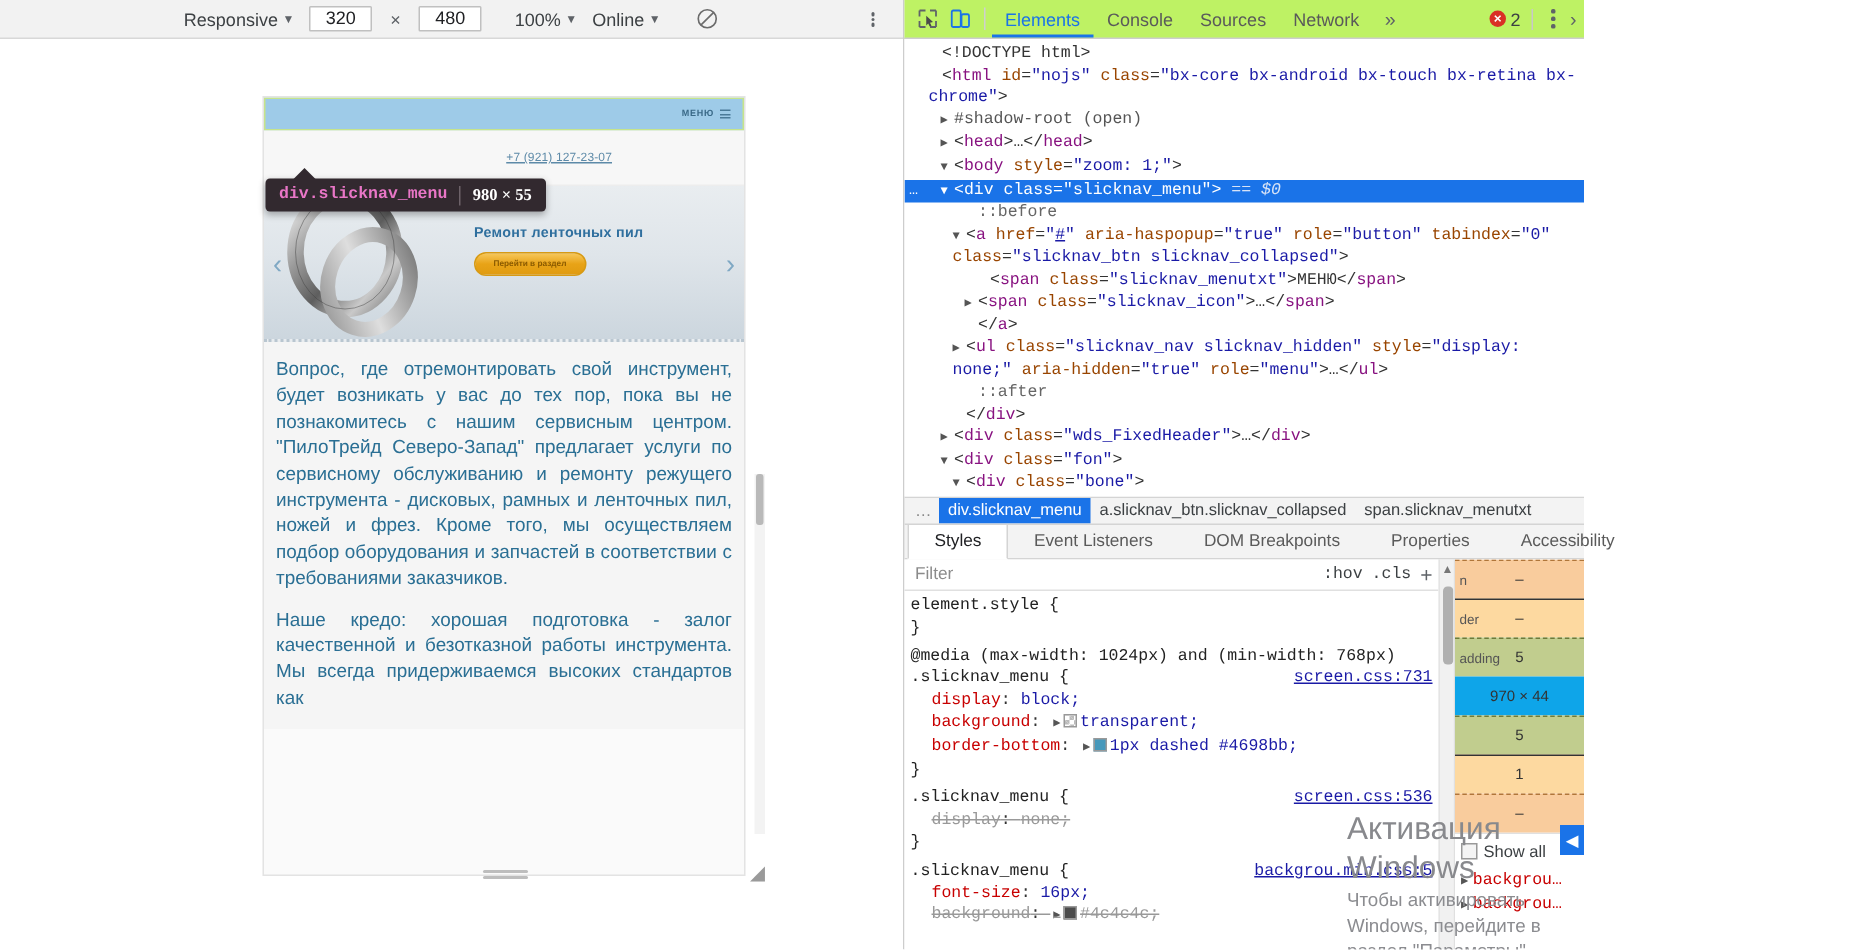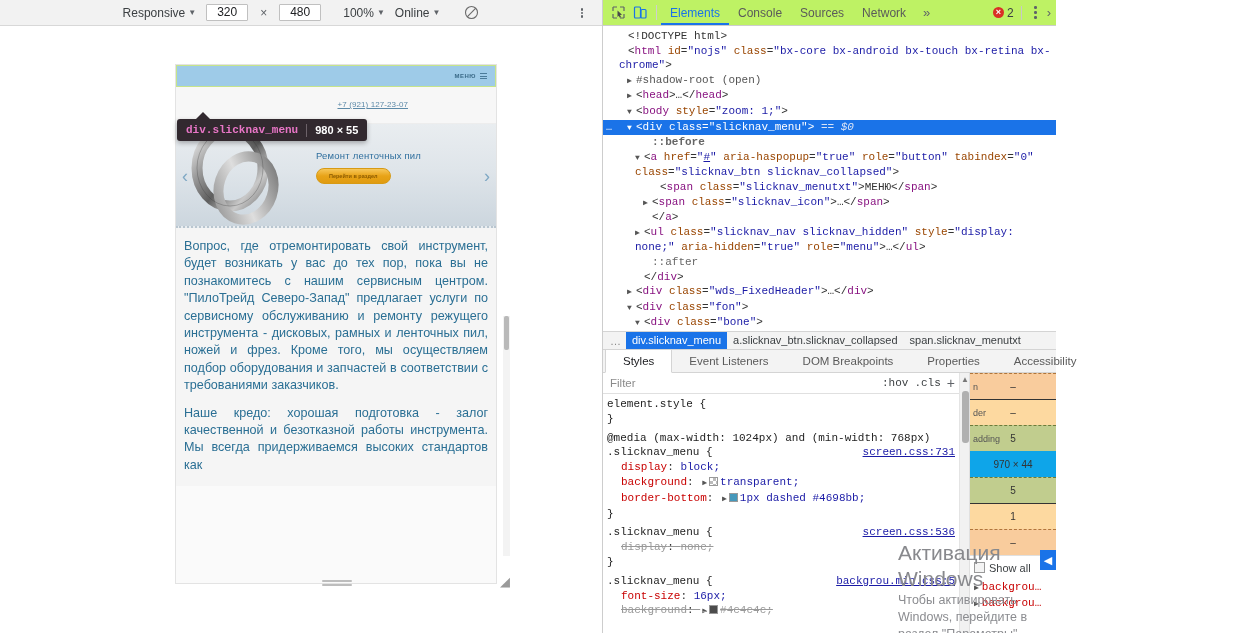--- a/index.html
+++ b/index.html
@@ -102,21 +102,21 @@
     height: 104px;
     background: linear-gradient(180deg, #e9edf0 0%, #dfe5ea 45%, #ccd6de 100%);
     position: relative; overflow: hidden;
     border-bottom: 2px dotted #b9c6d0;
   }
   .saw-blade {
     position: absolute; left: 8px; top: 2px; width: 110px; height: 100px;
   }
   .hero-title {
     position: absolute; left: 140px; top: 26px;
-    font-size: 9.5px; color: #2f6f9e; font-weight: normal; letter-spacing: .2px;
+    font-size: 9.5px; color: #2f6f9e; font-weight: bold; letter-spacing: .2px;
   }
   .hero-btn {
     position: absolute; left: 140px; top: 44px;
     background: linear-gradient(180deg, #f7c75a 0%, #e8a317 50%, #e09b10 100%);
     color: #8a5a00; font-size: 5.5px; font-weight: bold;
     padding: 4px 12px; border-radius: 9px;
     border: 1px solid #d79a14;
   }
   .hero-arrow {
     position: absolute; top: 42px; font-size: 18px; color: #7fa8c4; font-weight: 300;
@@ -162,21 +162,21 @@
     position: absolute; left: 177px; top: 93px;
     background: #32292f; color: #fff;
     height: 22px; display: flex; align-items: center;
     padding: 0 9px; border-radius: 3px;
     font-family: "Liberation Mono", monospace; font-size: 11px;
     box-shadow: 0 2px 5px rgba(0,0,0,.3);
     z-index: 40;
   }
   .tt-sel { color: #e976c7; font-weight: bold; }
   .tt-sep { width: 1px; height: 13px; background: #6d6269; margin: 0 8px; }
-  .tt-dim { color: #fff; font-weight: bold; font-family: Liberation Sans, sans-serif; font-size: 11px; }
+  .tt-dim { color: #fff; font-weight: bold; font-family: Liberation Serif, serif; font-size: 11px; }
   .tt-point {
     position: absolute; left: 18px; top: -7px;
     width: 0; height: 0; border-left: 8px solid transparent;
     border-right: 8px solid transparent; border-bottom: 8px solid #32292f;
   }
   .resize-corner {
     position: absolute; left: 500px; top: 549px;
     width: 14px; height: 14px; color: #9a9a9a; font-size: 13px; line-height: 14px;
   }
   .resize-bottom {
@@ -530,21 +530,21 @@
       </div>
     </div>
 
     <div class="dom-tree" id="dom-tree">
         <div class="dom-line" style="padding-left: 16px;"><span class="tri"></span><span class="punct">&lt;!DOCTYPE html&gt;</span></div>
         <div class="dom-line" style="padding-left: 16px;"><span class="tri"></span><span class="punct">&lt;</span><span class="tag">html</span> <span class="attr">id</span><span class="punct">=</span><span class="val">"nojs"</span> <span class="attr">class</span><span class="punct">=</span><span class="val">"bx-core bx-android bx-touch bx-retina bx-chrome"</span><span class="punct">&gt;</span></div>
         <div class="dom-line" style="padding-left: 24px;"><span class="tri">▶</span><span class="shadow">#shadow-root (open)</span></div>
         <div class="dom-line" style="padding-left: 24px;"><span class="tri">▶</span><span class="punct">&lt;</span><span class="tag">head</span><span class="punct">&gt;…&lt;/</span><span class="tag">head</span><span class="punct">&gt;</span></div>
         <div class="dom-line" style="padding-left: 24px;"><span class="tri">▼</span><span class="punct">&lt;</span><span class="tag">body</span> <span class="attr">style</span><span class="punct">=</span><span class="val">"zoom: 1;"</span><span class="punct">&gt;</span></div>
         <div class="dom-line sel" style="padding-left: 24px;"><span class="dots-btn">…</span><span class="tri">▼</span><span class="punct">&lt;</span><span class="tag">div</span> <span class="attr">class</span><span class="punct">=</span><span class="val">"slicknav_menu"</span><span class="punct">&gt;</span> <span class="eq-dollar">== $0</span></div>
-        <div class="dom-line" style="padding-left: 40px; font-weight: bold;"><span class="tri"></span><span class="pseudo">::before</span></div>
+        <div class="dom-line" style="padding-left: 40px;"><span class="tri"></span><span class="pseudo">::before</span></div>
         <div class="dom-line" style="padding-left: 32px;"><span class="tri">▼</span><span class="punct">&lt;</span><span class="tag">a</span> <span class="attr">href</span><span class="punct">=</span><span class="val">"</span><span class="link-hash">#</span><span class="val">"</span> <span class="attr">aria-haspopup</span><span class="punct">=</span><span class="val">"true"</span> <span class="attr">role</span><span class="punct">=</span><span class="val">"button"</span> <span class="attr">tabindex</span><span class="punct">=</span><span class="val">"0"</span> <span class="attr">class</span><span class="punct">=</span><span class="val">"slicknav_btn slicknav_collapsed"</span><span class="punct">&gt;</span></div>
         <div class="dom-line" style="padding-left: 48px;"><span class="tri"></span><span class="punct">&lt;</span><span class="tag">span</span> <span class="attr">class</span><span class="punct">=</span><span class="val">"slicknav_menutxt"</span><span class="punct">&gt;</span><span class="txt">МЕНЮ</span><span class="punct">&lt;/</span><span class="tag">span</span><span class="punct">&gt;</span></div>
         <div class="dom-line" style="padding-left: 40px;"><span class="tri">▶</span><span class="punct">&lt;</span><span class="tag">span</span> <span class="attr">class</span><span class="punct">=</span><span class="val">"slicknav_icon"</span><span class="punct">&gt;…&lt;/</span><span class="tag">span</span><span class="punct">&gt;</span></div>
         <div class="dom-line" style="padding-left: 40px;"><span class="tri"></span><span class="punct">&lt;/</span><span class="tag">a</span><span class="punct">&gt;</span></div>
         <div class="dom-line" style="padding-left: 32px;"><span class="tri">▶</span><span class="punct">&lt;</span><span class="tag">ul</span> <span class="attr">class</span><span class="punct">=</span><span class="val">"slicknav_nav slicknav_hidden"</span> <span class="attr">style</span><span class="punct">=</span><span class="val">"display: none;"</span> <span class="attr">aria-hidden</span><span class="punct">=</span><span class="val">"true"</span> <span class="attr">role</span><span class="punct">=</span><span class="val">"menu"</span><span class="punct">&gt;…&lt;/</span><span class="tag">ul</span><span class="punct">&gt;</span></div>
         <div class="dom-line" style="padding-left: 40px;"><span class="tri"></span><span class="pseudo">::after</span></div>
         <div class="dom-line" style="padding-left: 32px;"><span class="tri"></span><span class="punct">&lt;/</span><span class="tag">div</span><span class="punct">&gt;</span></div>
         <div class="dom-line" style="padding-left: 24px;"><span class="tri">▶</span><span class="punct">&lt;</span><span class="tag">div</span> <span class="attr">class</span><span class="punct">=</span><span class="val">"wds_FixedHeader"</span><span class="punct">&gt;…&lt;/</span><span class="tag">div</span><span class="punct">&gt;</span></div>
         <div class="dom-line" style="padding-left: 24px;"><span class="tri">▼</span><span class="punct">&lt;</span><span class="tag">div</span> <span class="attr">class</span><span class="punct">=</span><span class="val">"fon"</span><span class="punct">&gt;</span></div>
         <div class="dom-line" style="padding-left: 32px;"><span class="tri">▼</span><span class="punct">&lt;</span><span class="tag">div</span> <span class="attr">class</span><span class="punct">=</span><span class="val">"bone"</span><span class="punct">&gt;</span></div>

